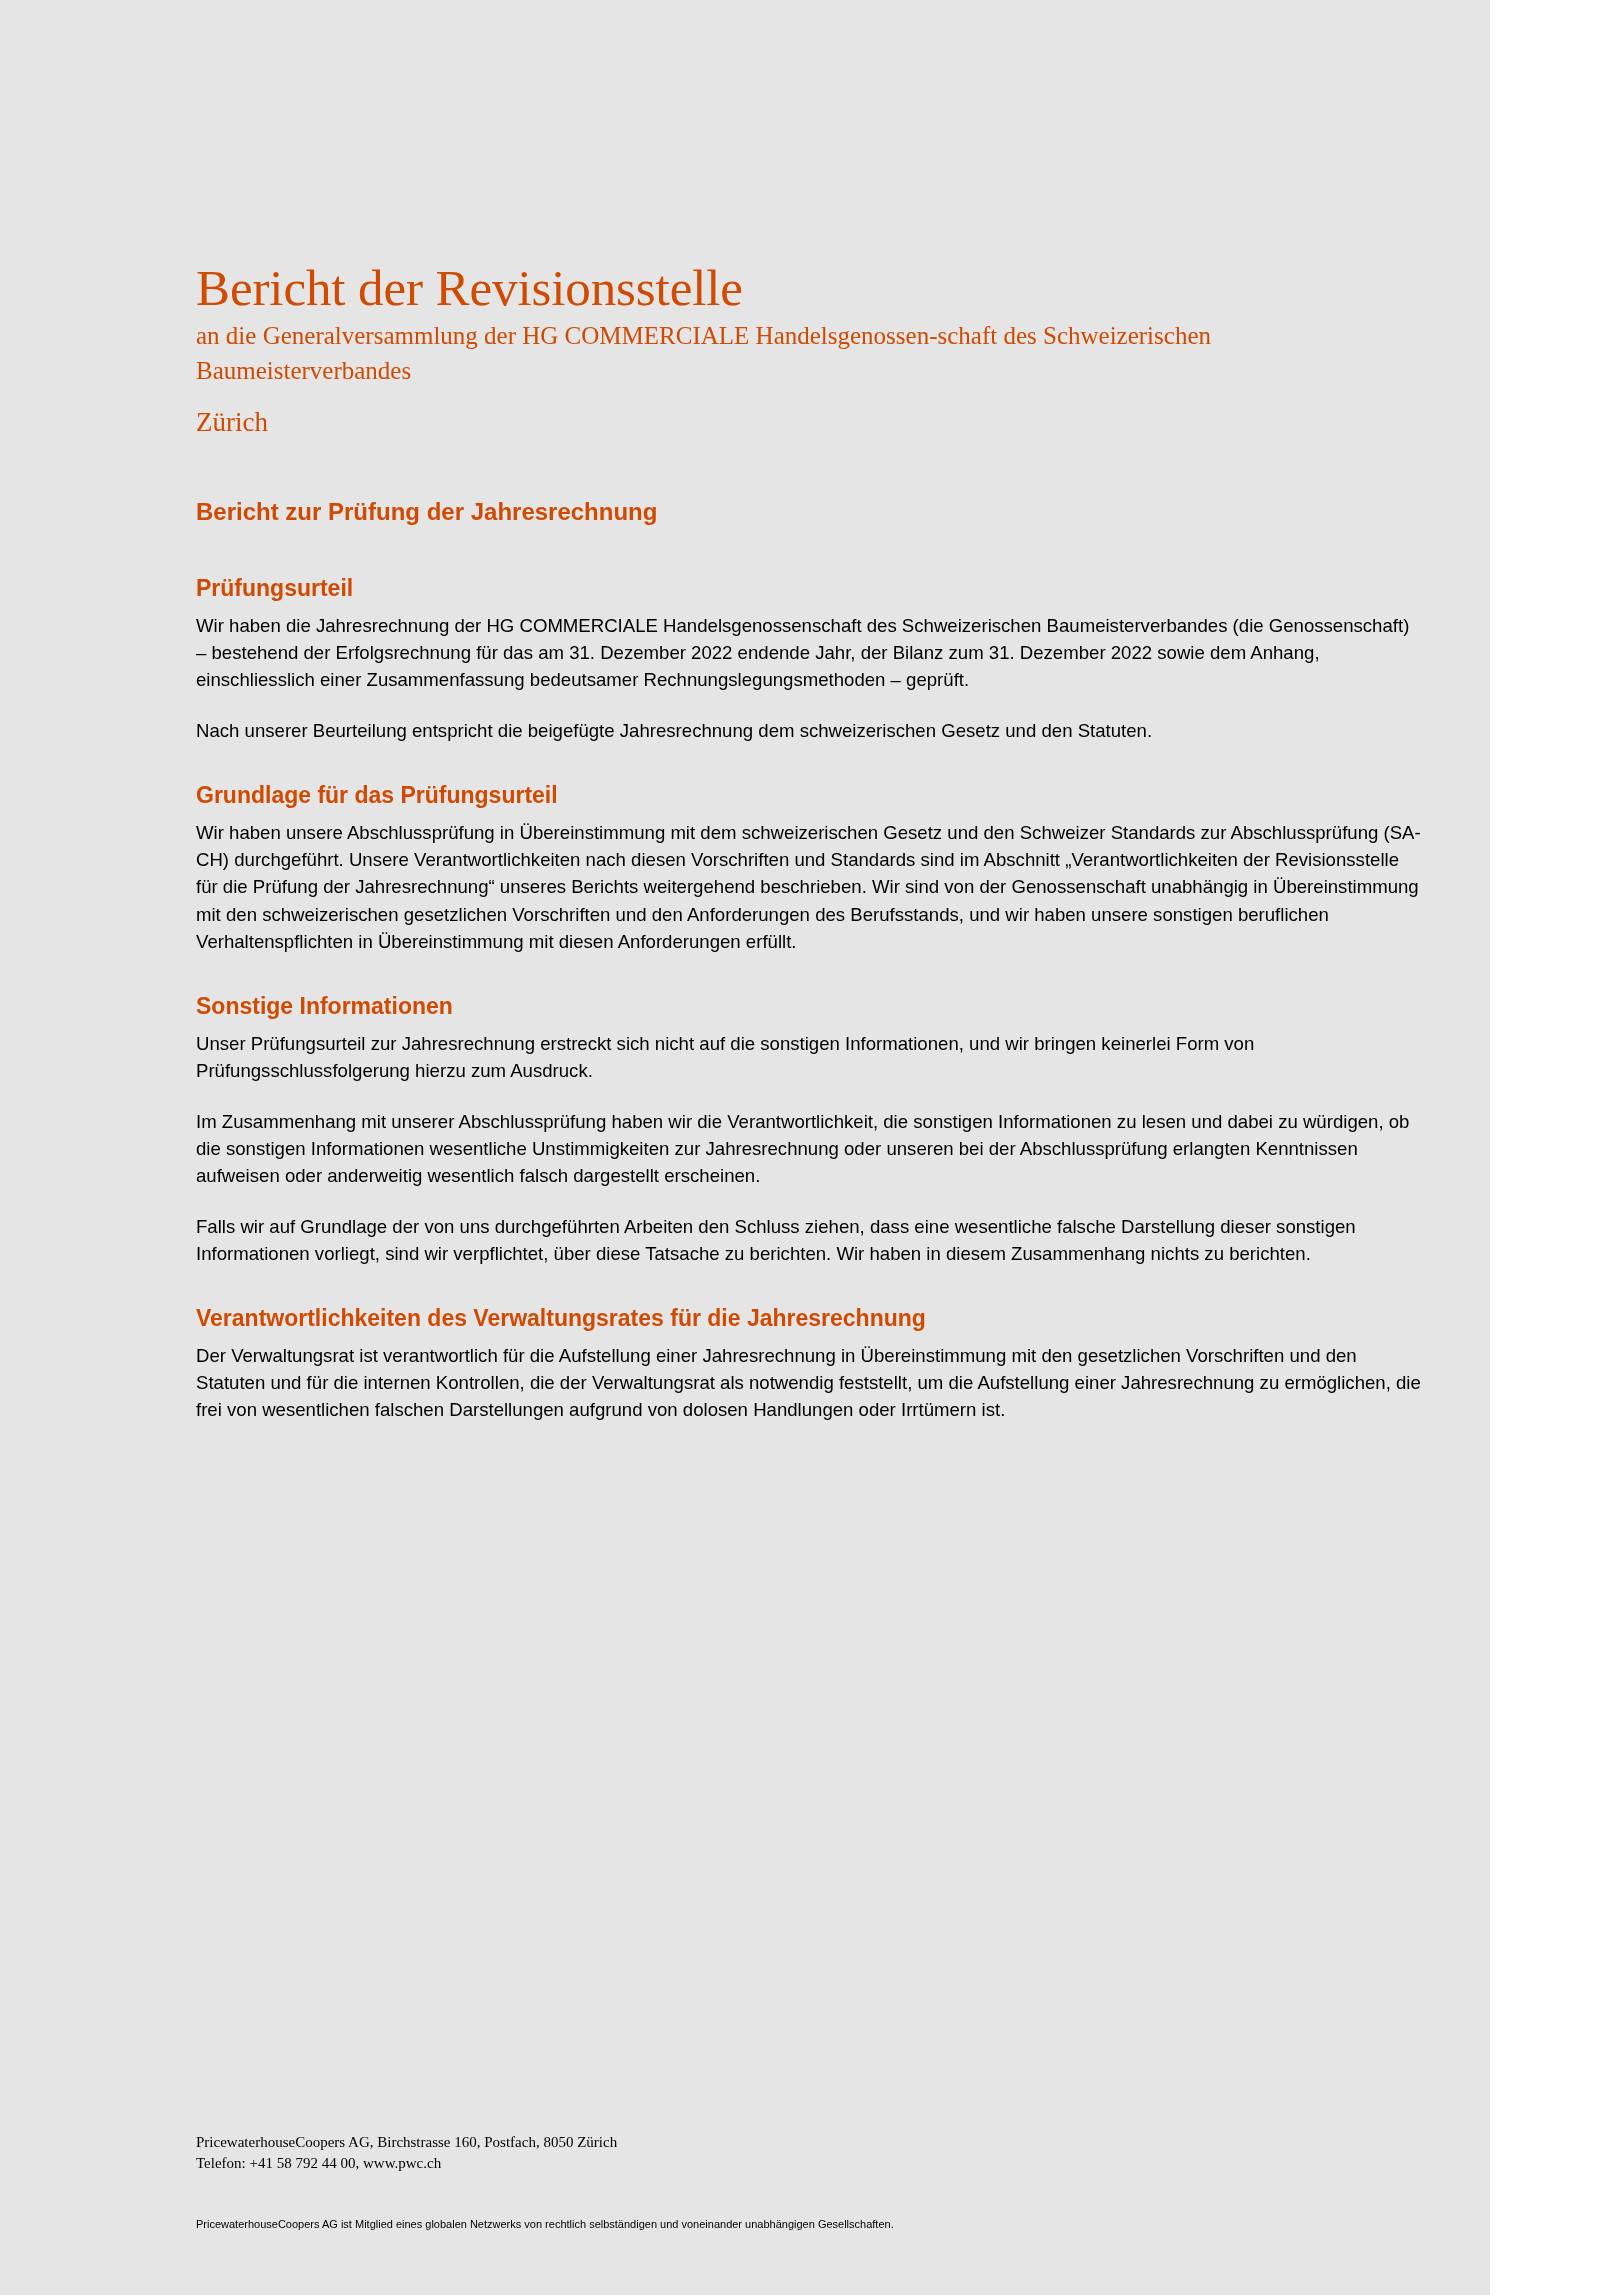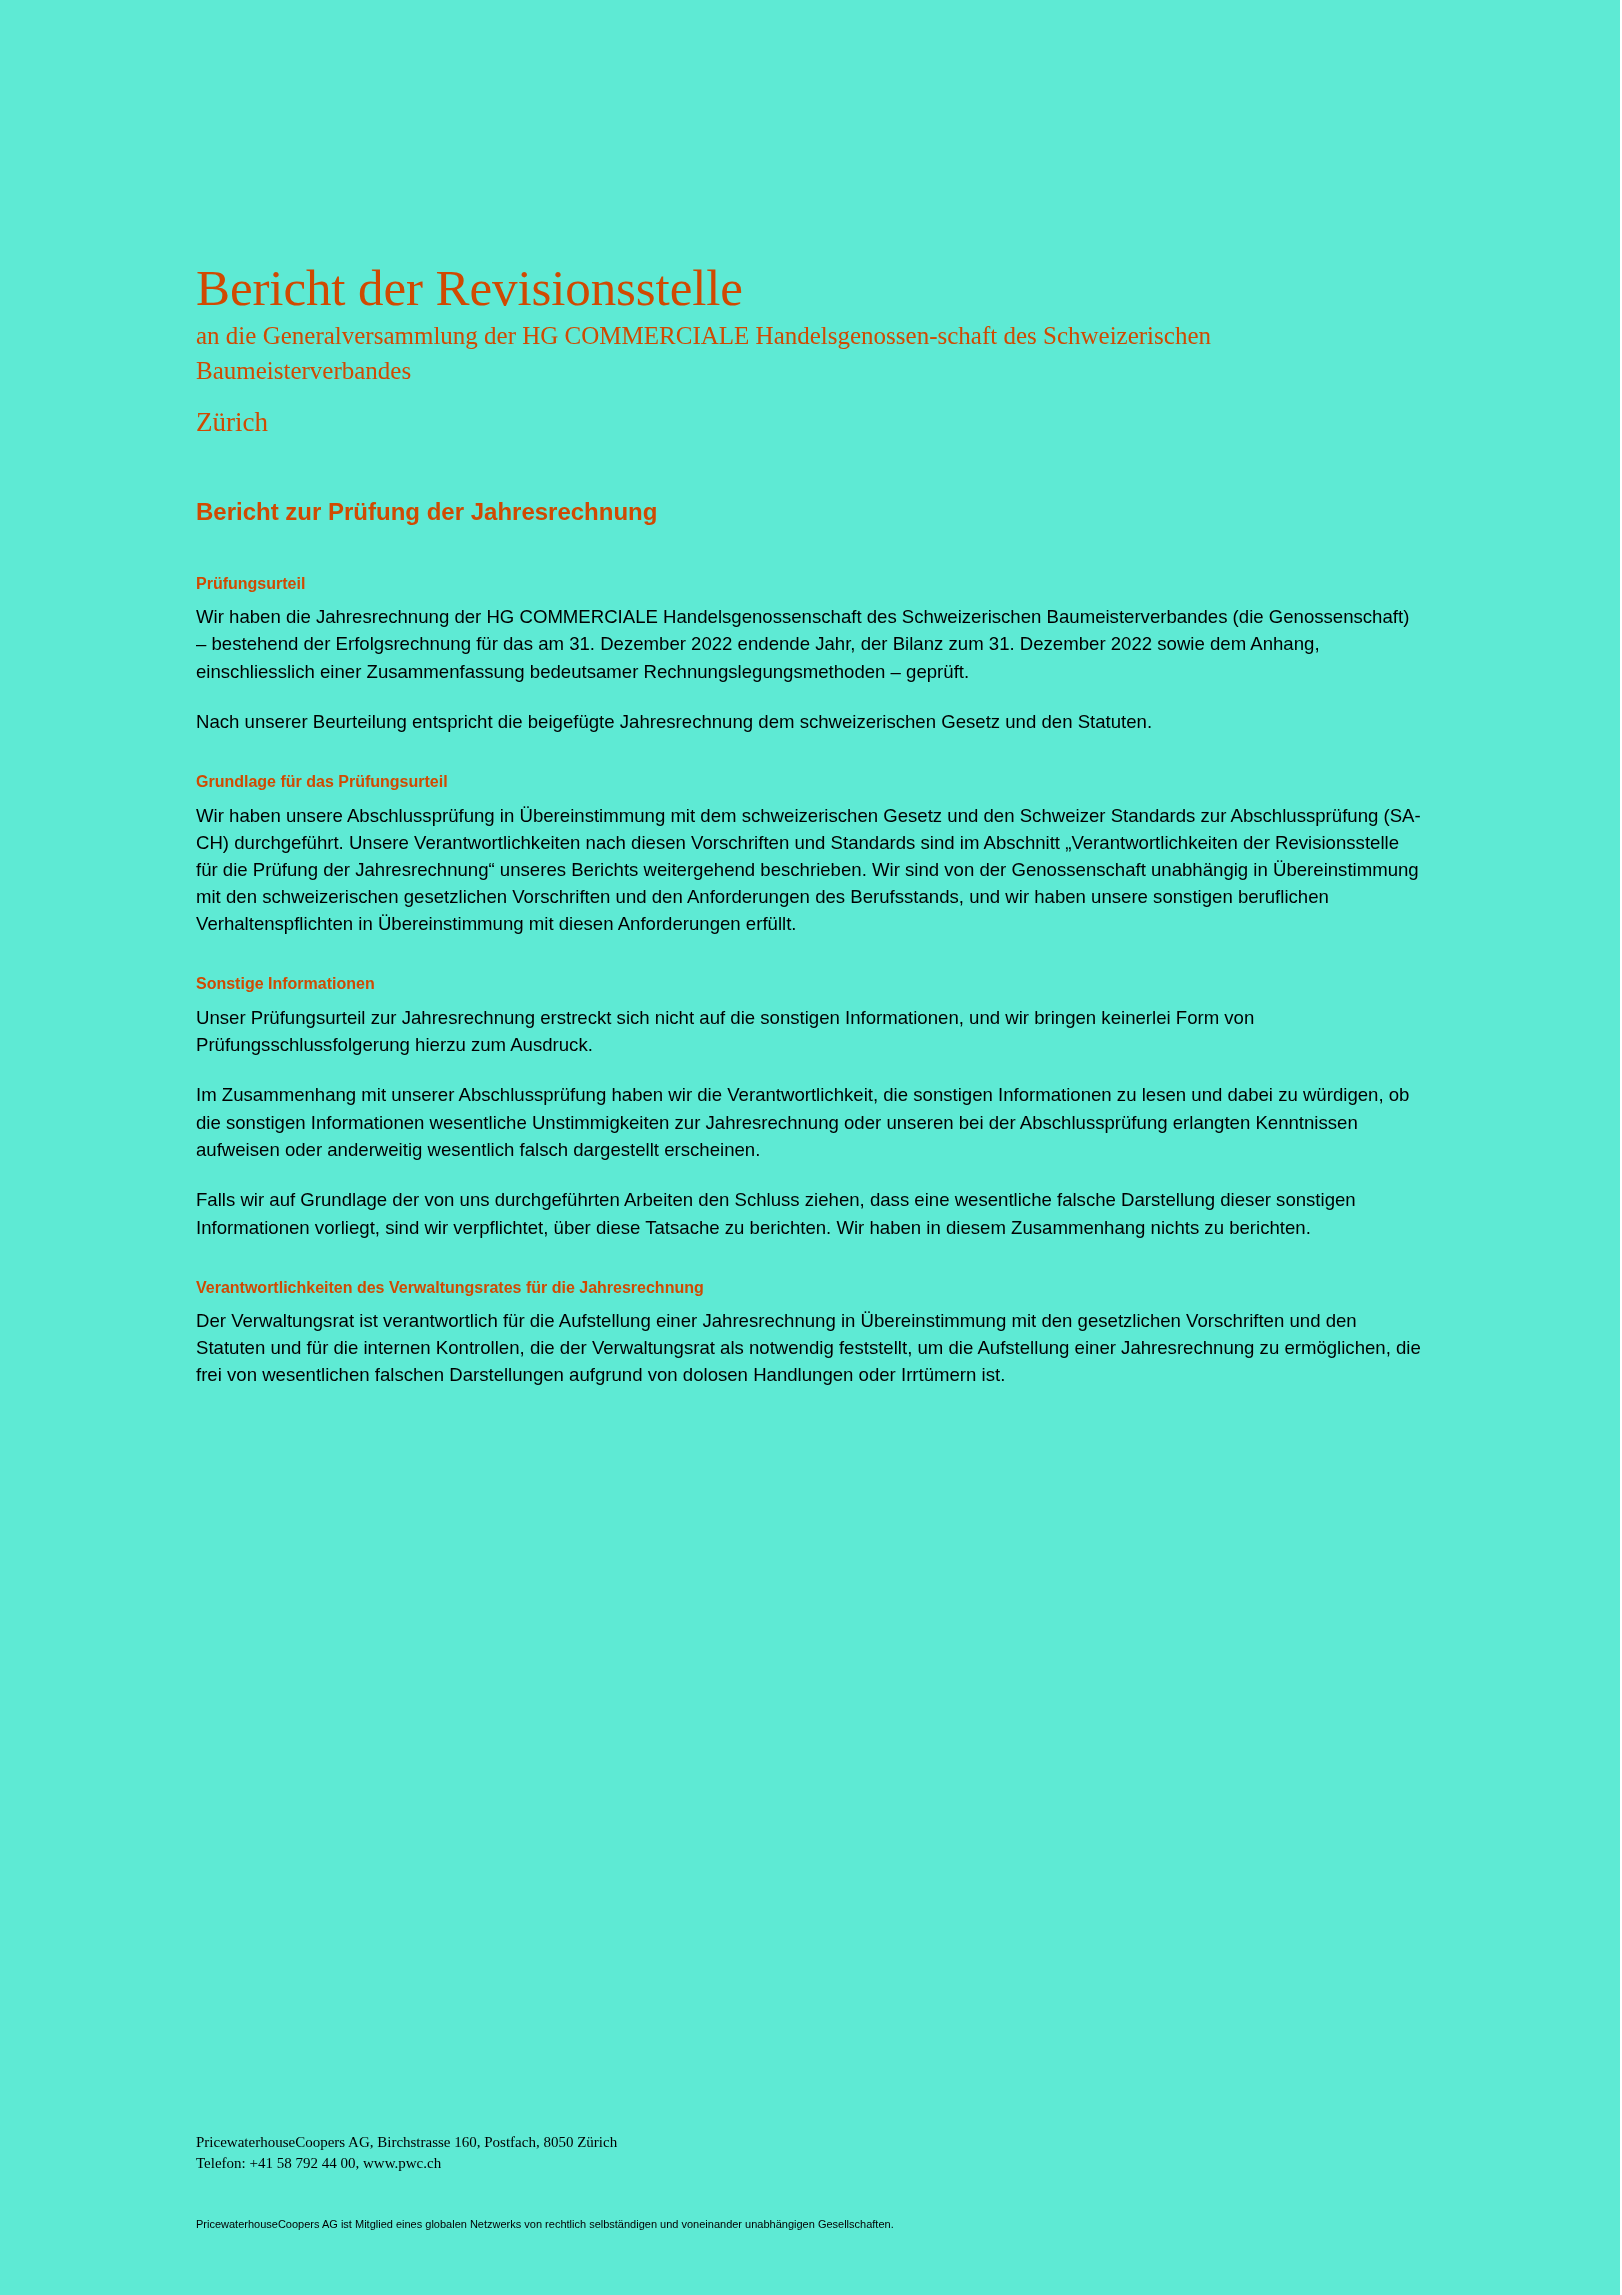--- a/index.html
+++ b/index.html
@@ -4,23 +4,23 @@
 <title>Bericht der Revisionsstelle</title>
 <style>
   html, body {
     margin: 0;
     padding: 0;
     background: #ffffff;
   }
 
   .page {
     position: relative;
-    width: 1620px;
+    width: 1490px;
     height: 2295px;
-    background: #5eead4;
+    background: #e5e5e5;
     box-sizing: border-box;
     overflow: hidden;
   }
 
   
   .content {
     position: absolute;
     left: 196px;
     top: 0;
     width: 1227px;
@@ -64,21 +64,21 @@
     font-family: "Liberation Sans", "DejaVu Sans", sans-serif;
     font-size: 24px;
     font-weight: bold;
     color: #D04A02;
     margin: 58px 0 0 0;
     line-height: 1.2;
   }
 
   .h-sub {
     font-family: "Liberation Sans", "DejaVu Sans", sans-serif;
-    font-size: 16px;
+    font-size: 23px;
     font-weight: bold;
     color: #D04A02;
     margin: 0 0 9.2px 0;
     line-height: 1.25;
   }
 
   .section {
     margin-top: 37px;
   }
 

